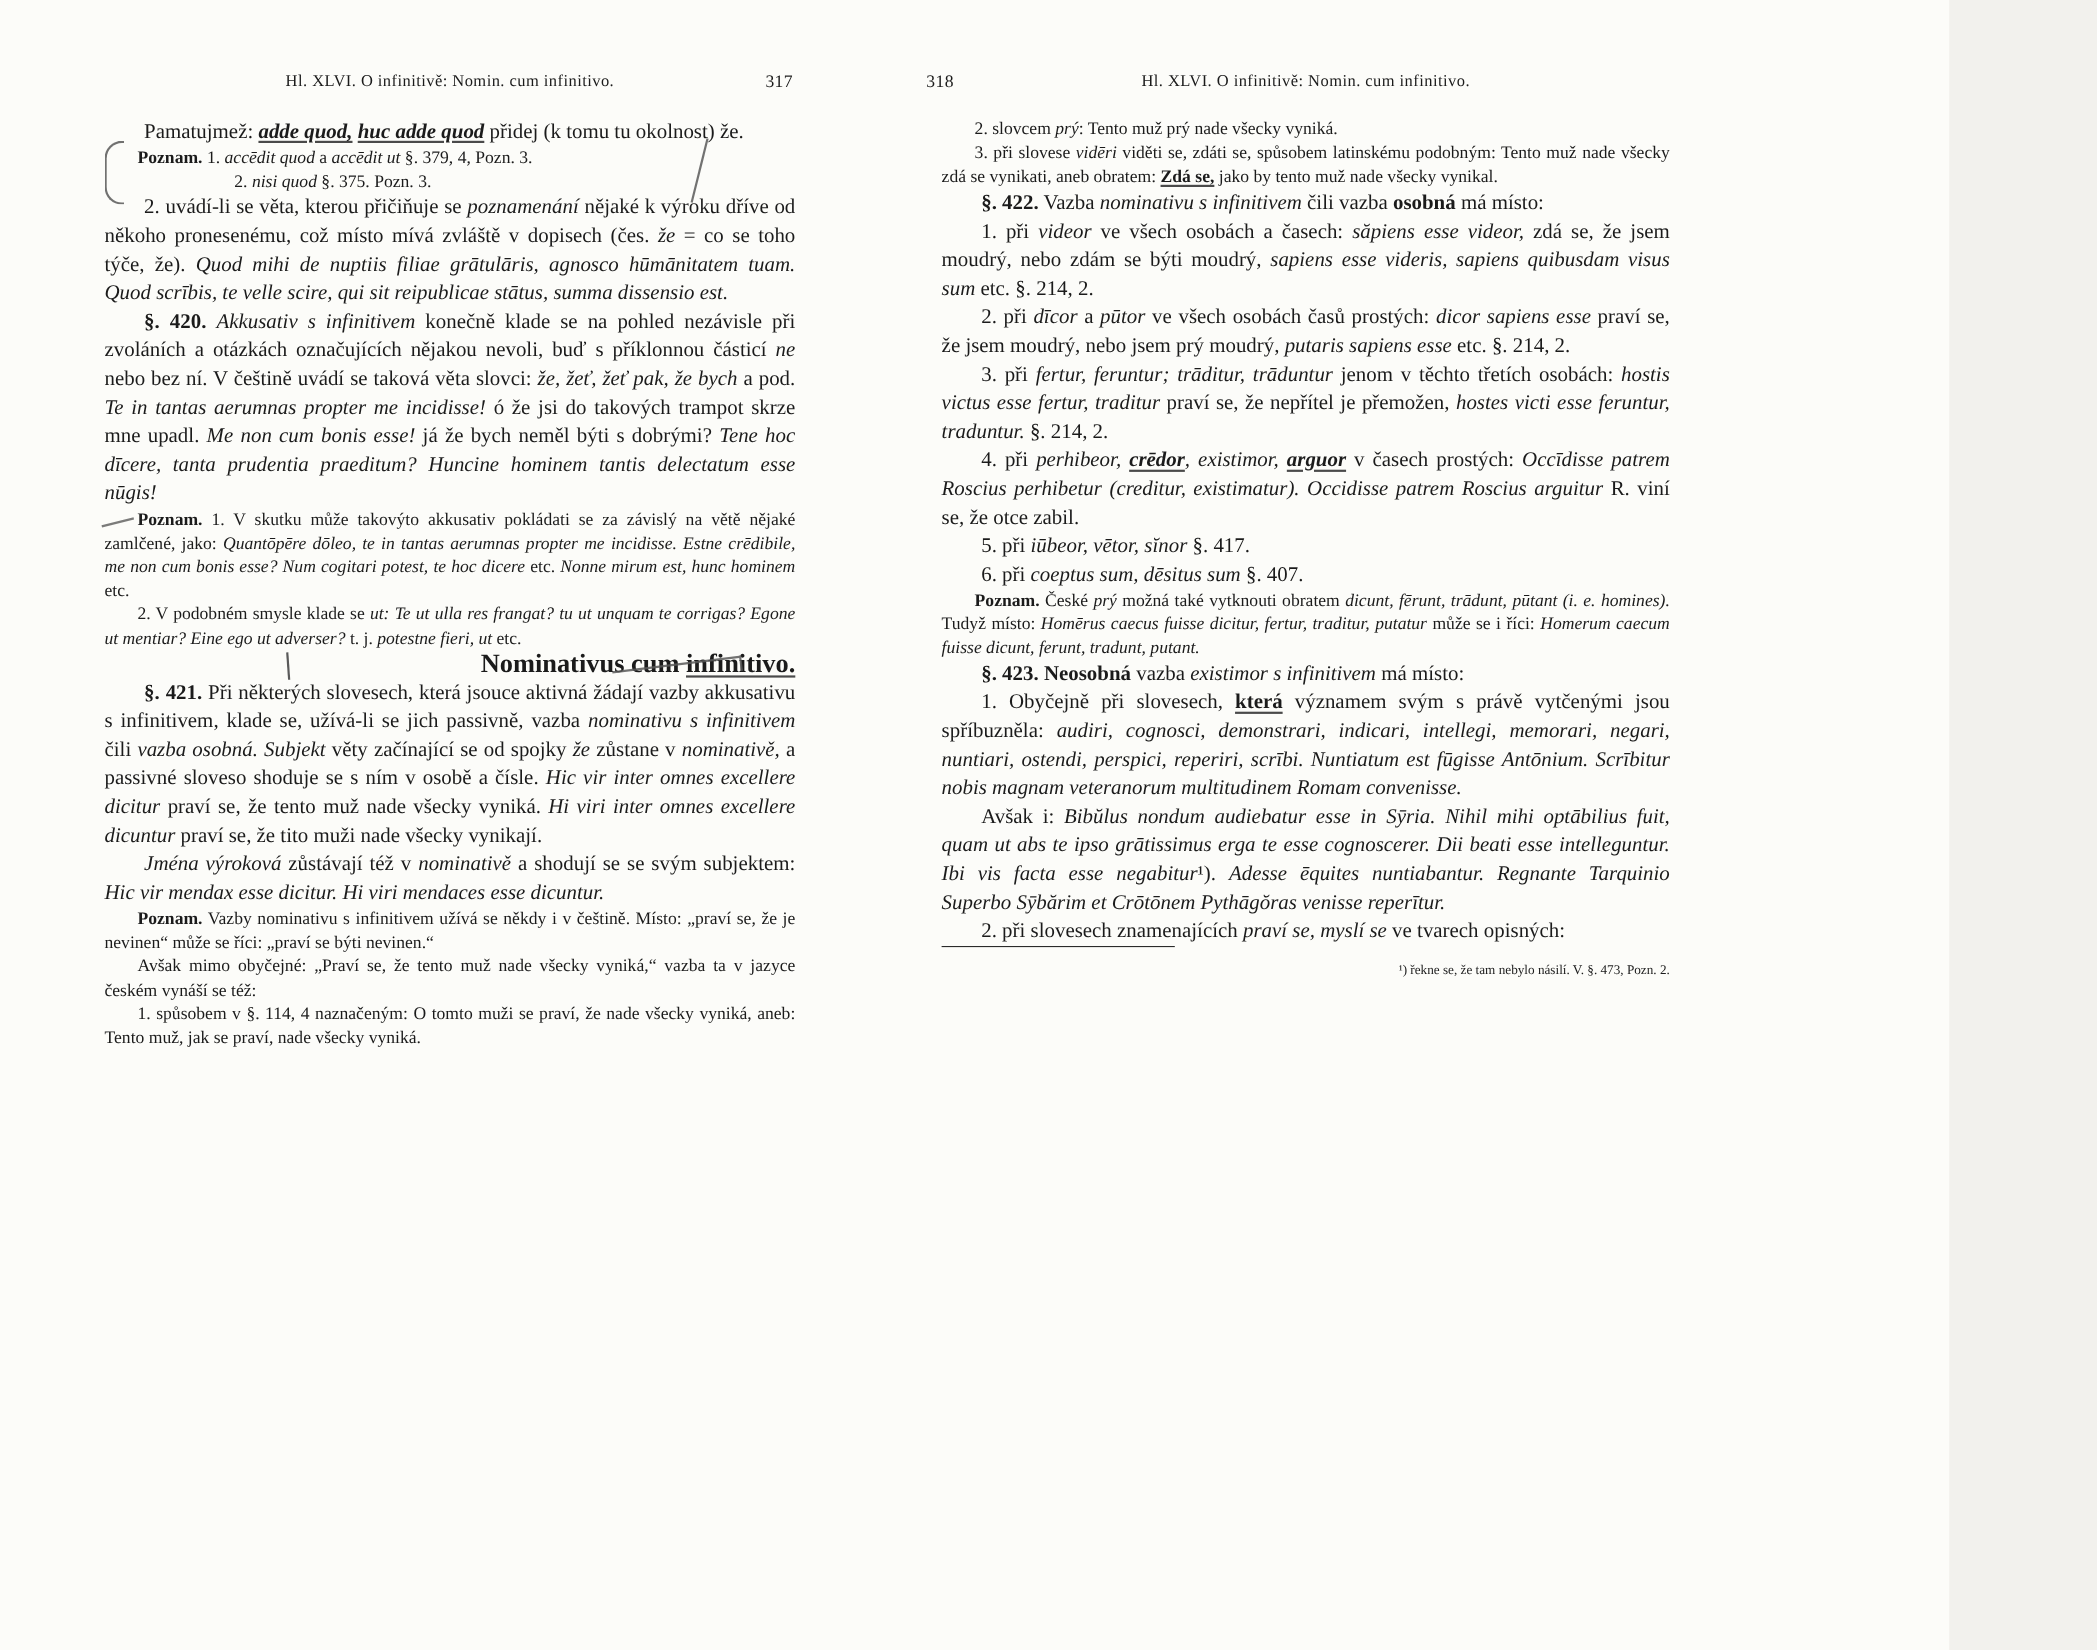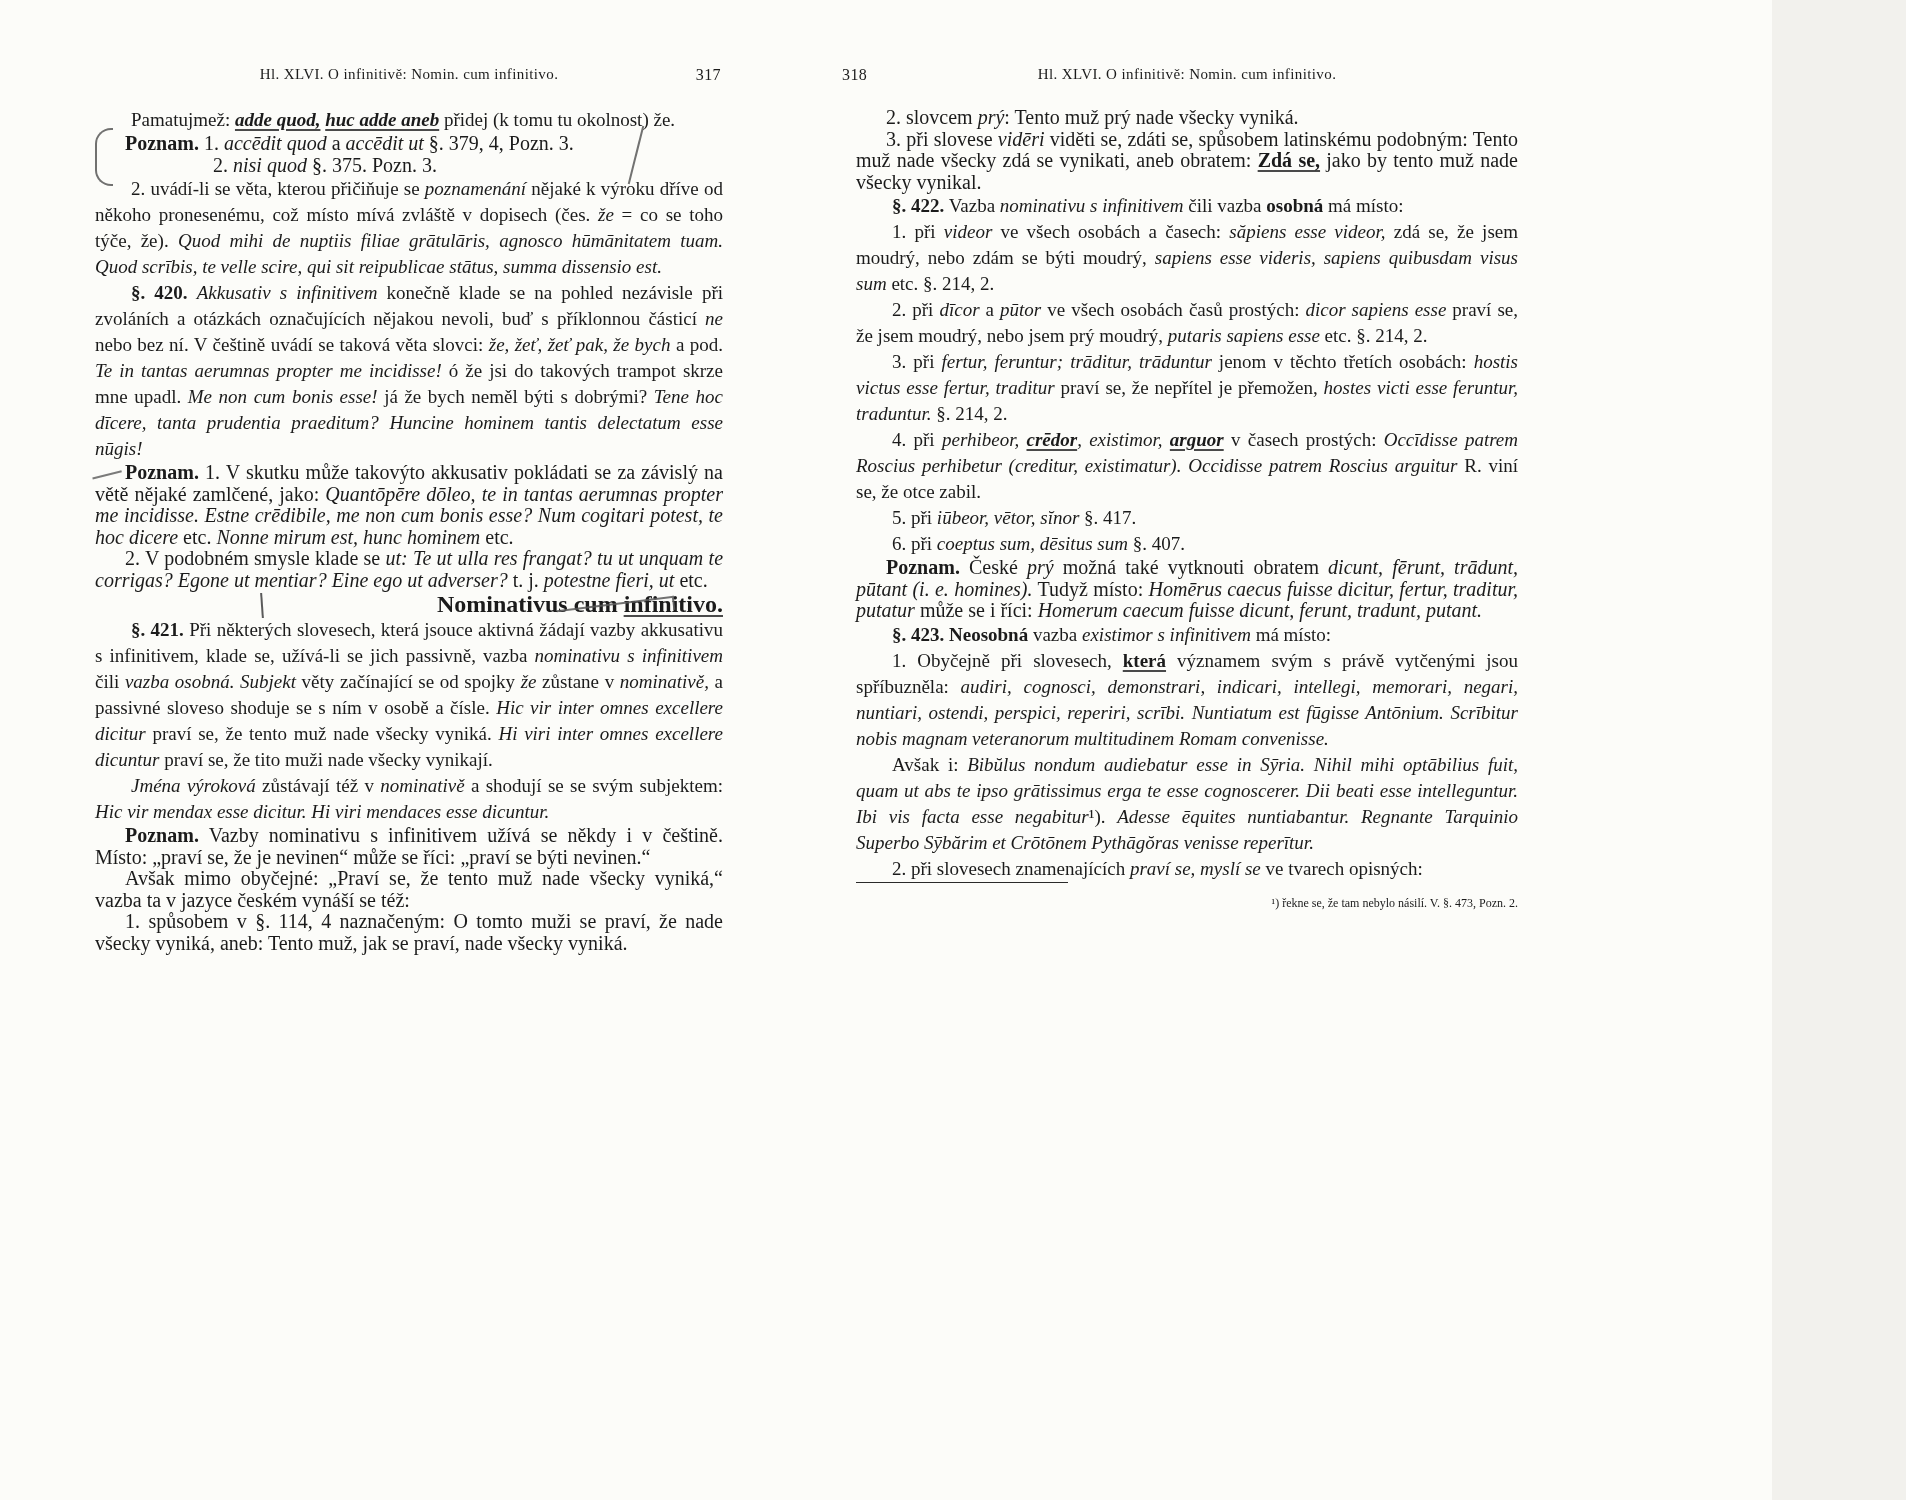--- a/index.html
+++ b/index.html
@@ -13,21 +13,21 @@
   .page-right{left:856px;width:662px;}
 
   .pagehead{position:relative;text-align:center;font-size:15px;letter-spacing:.4px;margin-bottom:24px;white-space:nowrap;}
   .pagenum{position:absolute;top:0;font-size:16px;}
   .page-left .pagenum{right:2px;}
   .page-right .pagenum{left:-14px;}
 
   .content{position:relative;}
   .content p{margin:0;}
   .body{font-size:19px;line-height:26px;text-align:justify;text-indent:36px;}
-  .note{font-size:20px;line-height:21.5px;text-align:justify;text-indent:30px;}
+  .note{font-size:16px;line-height:21.5px;text-align:justify;text-indent:30px;}
   .sec{margin-top:10px;}
   .center-ind{text-indent:118px;text-align:left;}
   .heading{
     position:relative;text-align:right;font-weight:700;font-size:24px;
     line-height:26px;margin:16px 0 12px;text-indent:0;
   }
   
   .heading::before{
     content:"";position:absolute;left:166px;top:2px;width:2px;height:25px;
     background:#5a5a5a;transform:rotate(-4deg);
@@ -70,21 +70,21 @@
 <body>
 
 <div class="canvas">
 
   <div class="page page-left">
     <div class="pagehead">
       <span>Hl. XLVI. O infinitivě: Nomin. cum infinitivo.</span>
       <span class="pagenum">317</span>
     </div>
     <div class="content">
-        <p class="body"><span>Pamatujmež: </span><span class="it ul">adde quod,</span><span> </span><span class="it ul">huc adde aneb</span><span> přidej (k tomu tu okolnost) že.</span></p>
+        <p class="body"><span>Pamatujmež: </span><span class="it ul">adde quod,</span><span> </span><span class="it ul">huc adde quod</span><span> přidej (k tomu tu okolnost) že.</span></p>
         <p class="note sec brace-left"><span class="bd">Poznam.</span><span> 1. </span><span class="it">accēdit quod</span><span> a </span><span class="it">accēdit ut</span><span> §. 379, 4, Pozn. 3.</span></p>
         <p class="note center-ind"><span>2. </span><span class="it">nisi quod</span><span> §. 375. Pozn. 3.</span></p>
         <p class="body sec"><span>2. uvádí-li se věta, kterou přičiňuje se </span><span class="it">poznamenání</span><span> nějaké k výroku dříve od někoho pronesenému, což místo mívá zvláště v dopisech (čes. </span><span class="it">že</span><span> = co se toho týče, že). </span><span class="it">Quod mihi de nuptiis filiae grātulāris, agnosco hūmānitatem tuam. Quod scrībis, te velle scire, qui sit reipublicae stātus, summa dissensio est.</span></p>
         <p class="body sec"><span class="bd">§. 420.</span><span> </span><span class="it">Akkusativ s infinitivem</span><span> konečně klade se na pohled nezávisle při zvoláních a otázkách označujících nějakou nevoli, buď s příklonnou částicí </span><span class="it">ne</span><span> nebo bez ní. V češtině uvádí se taková věta slovci: </span><span class="it">že, žeť, žeť pak, že bych</span><span> a pod. </span><span class="it">Te in tantas aerumnas propter me incidisse!</span><span> ó že jsi do takových trampot skrze mne upadl. </span><span class="it">Me non cum bonis esse!</span><span> já že bych neměl býti s dobrými? </span><span class="it">Tene hoc dīcere, tanta prudentia praeditum? Huncine hominem tantis delectatum esse nūgis!</span></p>
         <p class="note sec penmark"><span class="bd">Poznam.</span><span> 1. V skutku může takovýto akkusativ pokládati se za závislý na větě nějaké zamlčené, jako: </span><span class="it">Quantōpēre dōleo, te in tantas aerumnas propter me incidisse. Estne crēdibile, me non cum bonis esse? Num cogitari potest, te hoc dicere</span><span> etc. </span><span class="it">Nonne mirum est, hunc hominem</span><span> etc.</span></p>
         <p class="note sec"><span>2. V podobném smysle klade se </span><span class="it">ut: Te ut ulla res frangat? tu ut unquam te corrigas? Egone ut mentiar? Eine ego ut adverser?</span><span> t. j. </span><span class="it">potestne fieri, ut</span><span> etc.</span></p>
         <p class="heading"><span class="bd">Nominativus cum </span><span class="bd ul">infinitivo.</span></p>
         <p class="body sec"><span class="bd">§. 421.</span><span> Při některých slovesech, která jsouce aktivná žádají vazby akkusativu s infinitivem, klade se, užívá-li se jich passivně, vazba </span><span class="it">nominativu s infinitivem</span><span> čili </span><span class="it">vazba osobná. Subjekt</span><span> věty začínající se od spojky </span><span class="it">že</span><span> zůstane v </span><span class="it">nominativě,</span><span> a passivné sloveso shoduje se s ním v osobě a čísle. </span><span class="it">Hic vir inter omnes excellere dicitur</span><span> praví se, že tento muž nade všecky vyniká. </span><span class="it">Hi viri inter omnes excellere dicuntur</span><span> praví se, že tito muži nade všecky vynikají.</span></p>
         <p class="body"><span class="it">Jména výroková</span><span> zůstávají též v </span><span class="it">nominativě</span><span> a shodují se se svým subjektem: </span><span class="it">Hic vir mendax esse dicitur. Hi viri mendaces esse dicuntur.</span></p>
         <p class="note sec"><span class="bd">Poznam.</span><span> Vazby nominativu s infinitivem užívá se někdy i v češtině. Místo: „praví se, že je nevinen“ může se říci: „praví se býti nevinen.“</span></p>

